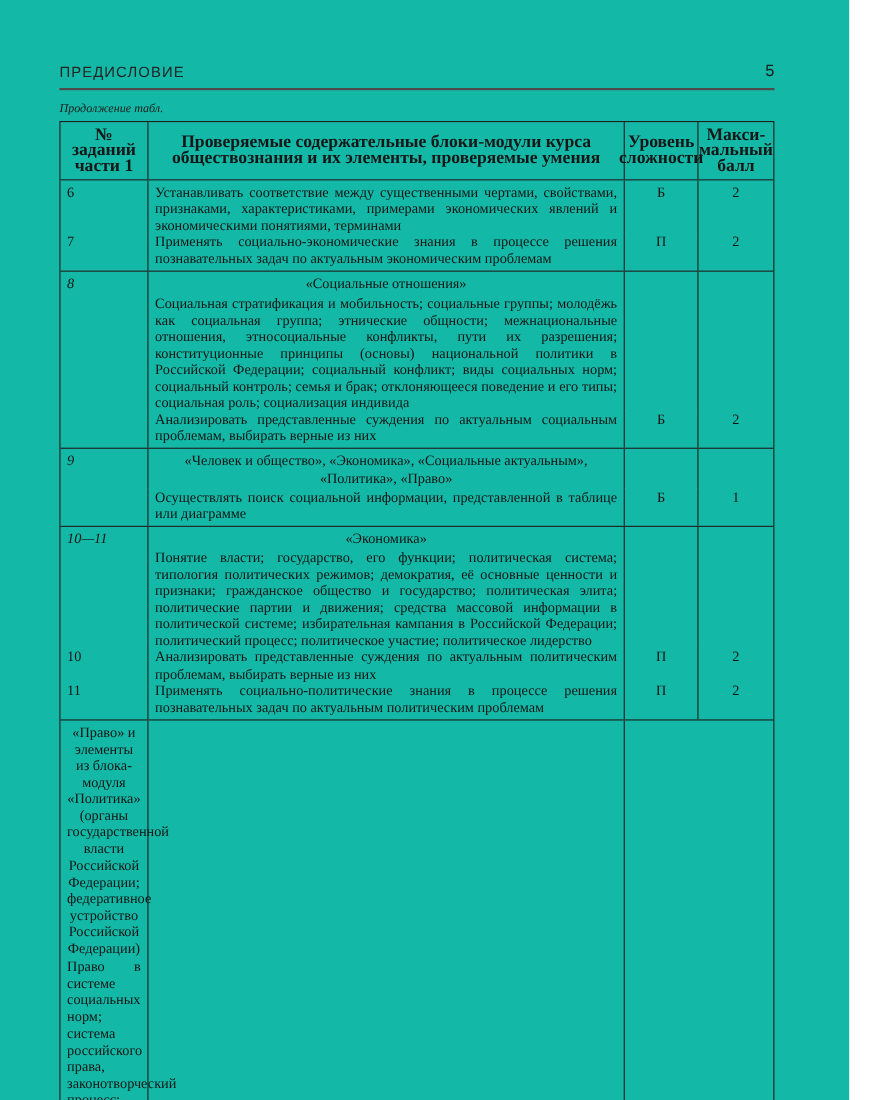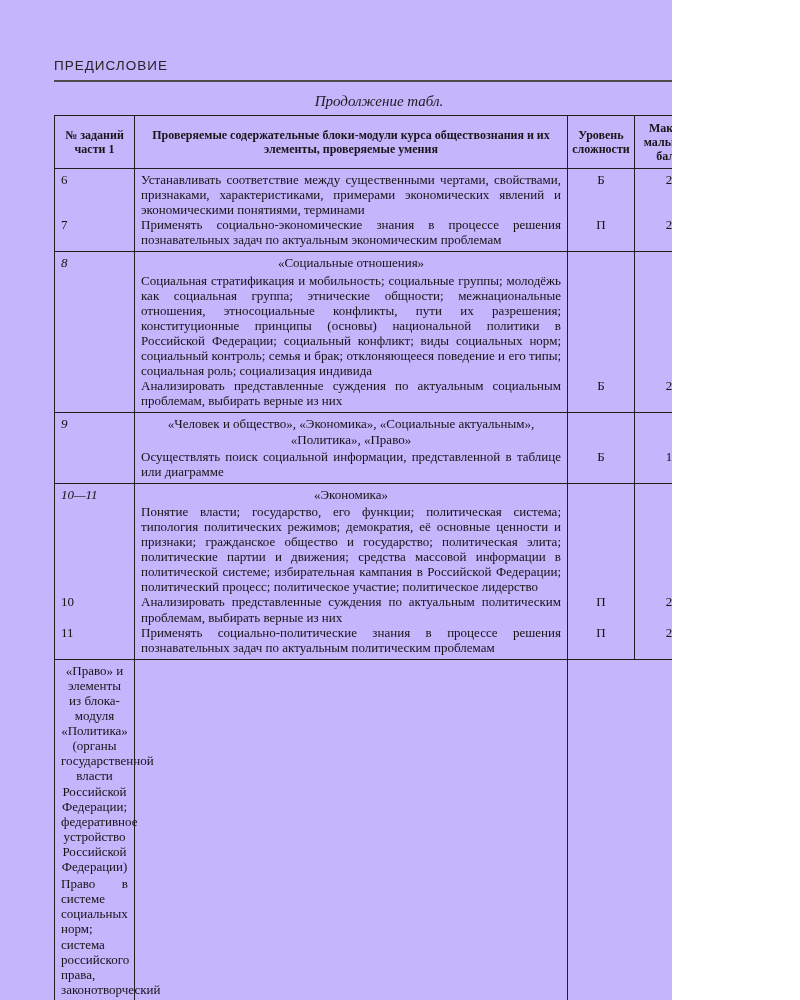--- a/index.html
+++ b/index.html
@@ -1,19 +1,19 @@
 <!DOCTYPE html>
 <html lang="ru"><head>
 <meta charset="utf-8">
 <style>
   html,body{margin:0;padding:0;background:#ffffff;}
   .page{
     position:relative;
-    width:672px;height:1000px;
-    background:#c4b5fd;
+    width:772px;height:1000px;
+    background:#14b8a6;
     overflow:hidden;
     color:#161616;
   }
   .inner{
     position:absolute;
     left:54px;top:56px;
     width:650px;
   }
   
   .page-header{
@@ -29,43 +29,43 @@
     letter-spacing:1px;
     color:#242424;
   }
   .ph-num{
     font-size:15px;
     color:#1c1c1c;
   }
   .continuation{
     margin-top:11px;
     margin-bottom:5px;
-    text-align:center;
+    text-align:left;
     font-family:"Liberation Serif",serif;
     font-style:italic;
-    font-size:15px;
+    font-size:11px;
     color:#1c1c1c;
   }
   
   .t-table{
     border:1.5px solid #1f1f1f;
     font-family:"Liberation Serif",serif;
   }
   .t-header{
     display:grid;
     grid-template-columns:80px 1fr 67px 68px;
     border-bottom:1.2px solid #1f1f1f;
   }
   .hcell{
     display:flex;
     align-items:center;
     justify-content:center;
     text-align:center;
     font-weight:bold;
-    font-size:12px;
+    font-size:16px;
     line-height:14px;
     padding:5px 3px;
     border-right:1.2px solid #1f1f1f;
   }
   .hcell:last-child{border-right:none;}
   .t-block{
     display:grid;
     grid-template-columns:80px 1fr 67px 68px;
   }
   .t-block + .t-block{border-top:1.2px solid #1f1f1f;}

